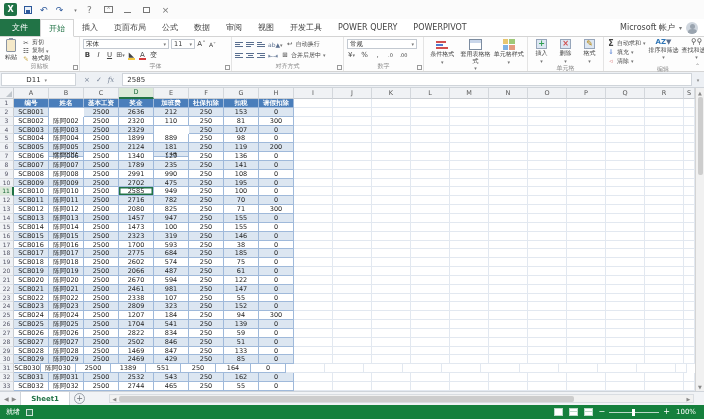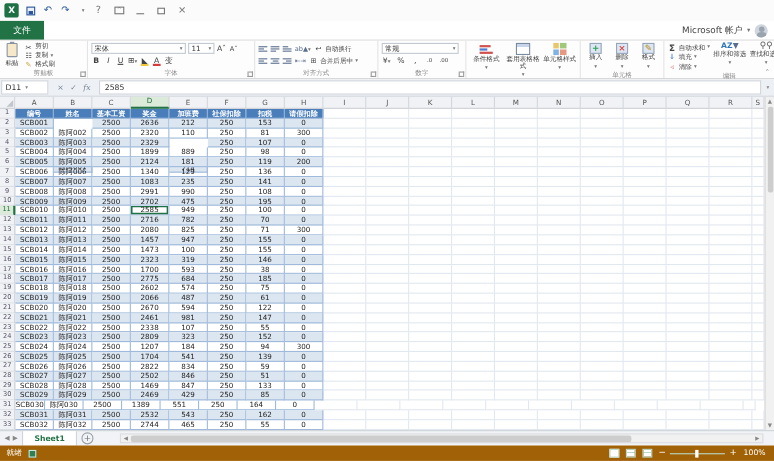--- a/index.html
+++ b/index.html
@@ -58,21 +58,21 @@
 .tbl-ic{width:13px;height:11px;border:1px solid #7c8painted;border:1px solid #7c8ca0;background:linear-gradient(#c9d6ea 3px,#fff 3px);position:relative}
 .grid3{width:12px;height:11px;display:grid;grid-template-columns:1fr 1fr;grid-template-rows:1fr 1fr;gap:1px}
 .grid3 i{background:#e8c66f}
 .cellbtn-ic{width:11px;height:10px;border:1px solid #97a6bb;background:#dde7f3;position:relative;display:flex;align-items:center;justify-content:center;font-size:8px;font-weight:bold}
 .editcol .mini{height:8px}
 .sigma{color:#444;font-size:8px;font-weight:bold}
 .collapse{position:absolute;right:4px;bottom:2px;font-size:6px;color:#888}
 
 
 .fbar{position:absolute;left:0;top:72px;width:704px;height:16px;background:#edf0f4;border-bottom:1px solid #cfd4da;display:flex;align-items:center}
-.namebox{width:43px;height:13px;background:#fff;border:1px solid #cfd4da;margin-left:1px;display:flex;align-items:center;justify-content:flex-start;padding:0 3px;font-size:7px}
+.namebox{width:75px;height:13px;background:#fff;border:1px solid #cfd4da;margin-left:1px;display:flex;align-items:center;justify-content:center;padding:0 3px;font-size:7px}
 .nb-dd{width:10px;text-align:center;color:#888;font-size:5px}
 .fx-btns{display:flex;align-items:center;gap:6px;padding:0 8px;color:#7a8699;font-size:7px}
 .fx-btns .fx{font-style:italic;font-family:"DejaVu Serif","Liberation Serif",serif}
 .fml-field{flex:1;height:13px;background:#fff;border:1px solid #cfd4da;display:flex;align-items:center;padding:0 4px;font-size:7px}
 .fml-exp{width:12px;text-align:center;color:#888;font-size:5px}
 
 
 .corner{position:absolute;left:0;top:88px;width:14px;height:11px;background:#f0f2f5;border-right:1px solid #c9cdd2;border-bottom:1px solid #c9cdd2}
 .corner:after{content:"";position:absolute;right:1px;bottom:1px;border-left:6px solid transparent;border-bottom:6px solid #c0c6cc}
 .colheads{position:absolute;left:14px;top:88px;width:681px;height:11px;display:flex;background:#f0f2f5;overflow:hidden}
@@ -98,21 +98,21 @@
 .sheetbar{position:absolute;left:0;top:391px;width:704px;height:14px;background:#f1f3f6;border-top:1px solid #cfd4da;display:flex;align-items:stretch}
 .snav{display:flex;align-items:center;gap:3px;padding:0 4px;color:#888;font-size:6px}
 .stab{background:#fff;color:#217346;font-weight:bold;font-size:7px;display:flex;align-items:center;padding:0 10px;border-right:1px solid #cfd4da;border-left:1px solid #cfd4da}
 .addsheet{width:11px;height:11px;margin:1px 4px;border-radius:50%;border:1px solid #9aa1a9;color:#6a7178;font-size:8px;line-height:9px;text-align:center;align-self:center}
 .hscroll{flex:1;margin:2px 10px 2px 20px;background:#f1f1f1;border:1px solid #d9dde2;display:flex;align-items:center}
 .hs-arrow{width:9px;font-size:5px;color:#888;text-align:center}
 .hs-thumb{height:6px;background:#cdcdcd;border-radius:2px;width:78%}
 .hs-space{flex:1}
 
 
-.statusbar{position:absolute;left:0;top:405px;width:704px;height:14px;background:#a16207;color:#fff;display:flex;align-items:center;font-size:7px}
+.statusbar{position:absolute;left:0;top:405px;width:704px;height:14px;background:#15803d;color:#fff;display:flex;align-items:center;font-size:7px}
 .sb-left{display:flex;align-items:center;gap:6px;padding-left:6px}
 .macro-ic{width:7px;height:7px;border:1px solid #cfe3d7;background:#2e8054}
 .sb-right{margin-left:auto;display:flex;align-items:center;gap:6px;padding-right:8px}
 .view-ic{width:9px;height:8px;border:1px solid #bcd9c8;background:#fff}
 .view-ic.alt{background:linear-gradient(#fff 2px,#bcd9c8 2px,#bcd9c8 3px,#fff 3px)}
 .zoomctl{display:flex;align-items:center;gap:4px}
 .ztrack{width:50px;height:1px;background:#bcd9c8;position:relative}
 .zthumb{position:absolute;left:46%;top:-3px;width:3px;height:7px;background:#fff}
 .zsign{font-size:8px;line-height:8px}
 </style>
@@ -141,20 +141,32 @@
         </span>
       <span class="wbtn">
           <span class="rest-ic"></span>
         </span>
       <span class="wbtn">×</span>
     </div>
   </div>
 
   <div class="tabrow">
     <div class="file-tab">文件</div>
+    <div id="rtabs" style="display:flex">
+        <div class="rtab active">开始</div>
+        <div class="rtab">插入</div>
+        <div class="rtab">页面布局</div>
+        <div class="rtab">公式</div>
+        <div class="rtab">数据</div>
+        <div class="rtab">审阅</div>
+        <div class="rtab">视图</div>
+        <div class="rtab">开发工具</div>
+        <div class="rtab">POWER QUERY</div>
+        <div class="rtab">POWERPIVOT</div>
+      </div>
     <div class="account">
       <span>Microsoft 帐户</span>
       <span class="acct-dd">▾</span>
       <span class="avatar"></span>
     </div>
   </div>
 
   <div class="ribbon">
 
     <div class="rgroup" style="width:80px">
@@ -572,21 +584,21 @@
         <div class="cell" style="width: 39px;"></div>
         <div class="cell" style="width: 39px;"></div>
         <div class="cell" style="width: 39px;"></div>
         <div class="cell" style="width: 11px;"></div>
       </div>
       <div class="grow">
         <div class="rnum">8</div>
         <div class="cell intable band" style="width: 35px;">SCB007</div>
         <div class="cell intable band" style="width: 35px;">陈阿007</div>
         <div class="cell intable band" style="width: 35px;">2500</div>
-        <div class="cell intable band" style="width: 35px;">1083</div>
+        <div class="cell intable band" style="width: 35px;">1789</div>
         <div class="cell intable band" style="width: 35px;">235</div>
         <div class="cell intable band" style="width: 35px;">250</div>
         <div class="cell intable band" style="width: 35px;">141</div>
         <div class="cell intable band" style="width: 35px;">0</div>
         <div class="cell" style="width: 39px;"></div>
         <div class="cell" style="width: 39px;"></div>
         <div class="cell" style="width: 39px;"></div>
         <div class="cell" style="width: 39px;"></div>
         <div class="cell" style="width: 39px;"></div>
         <div class="cell" style="width: 39px;"></div>

